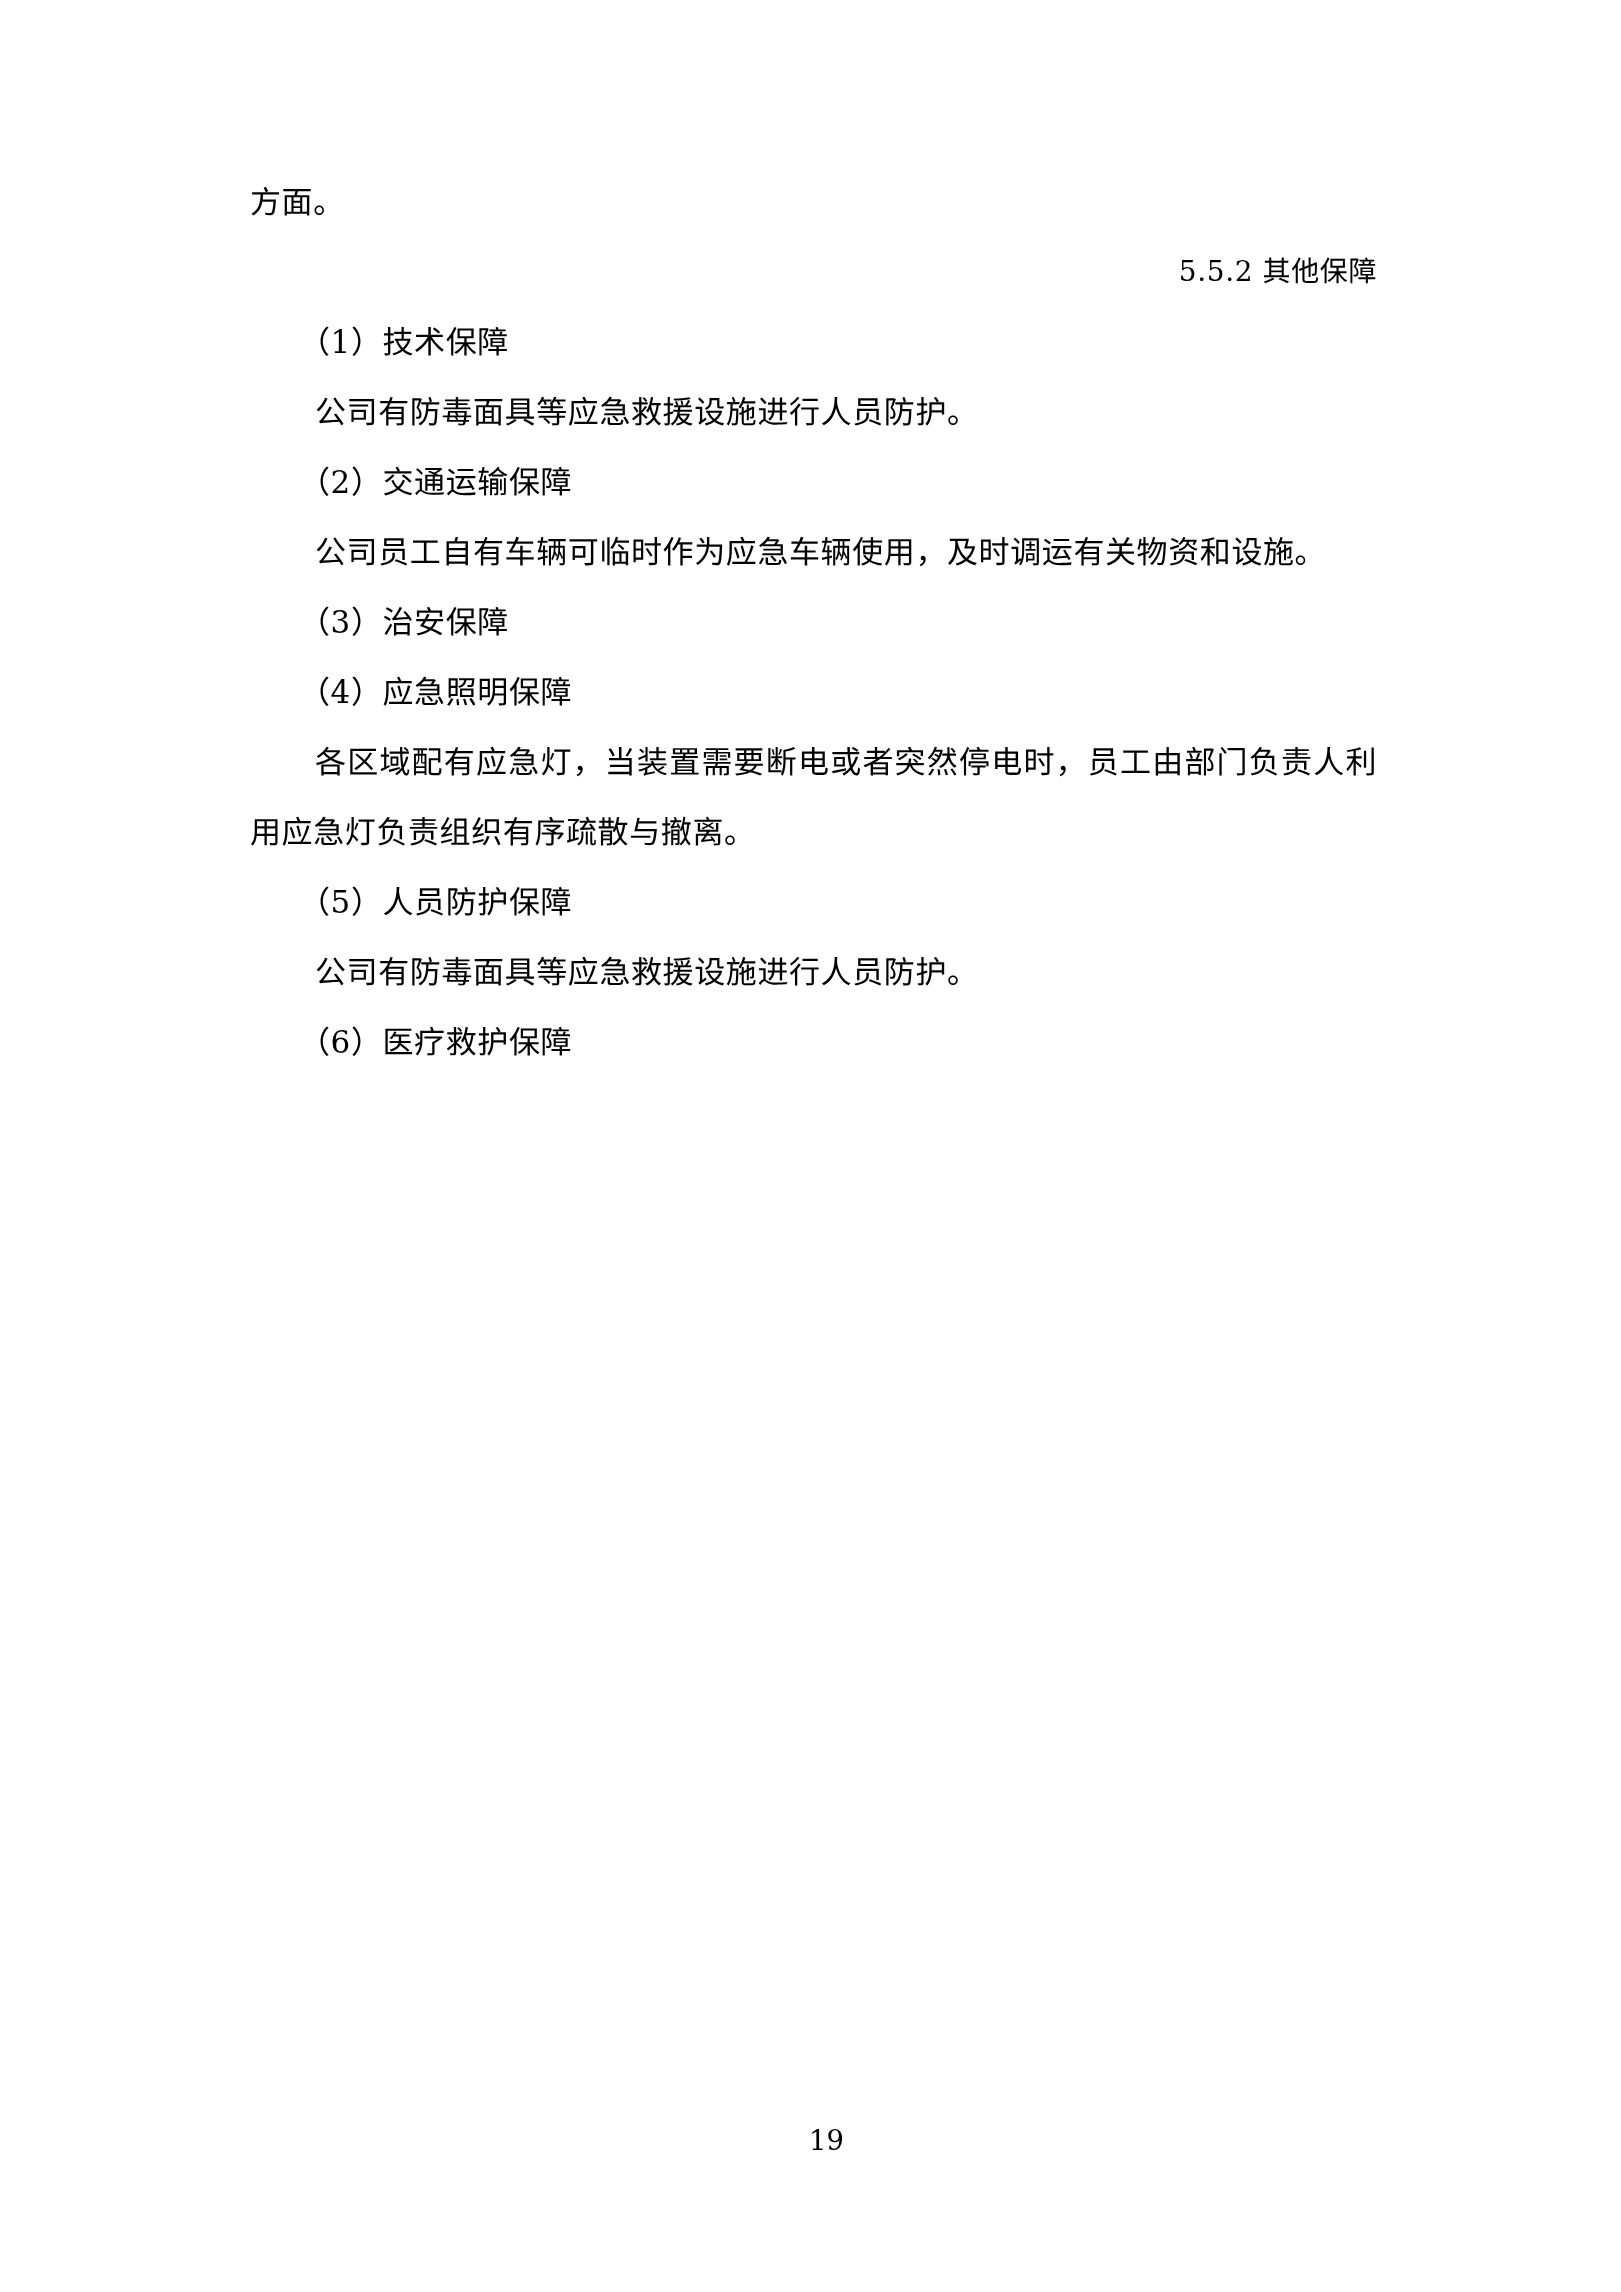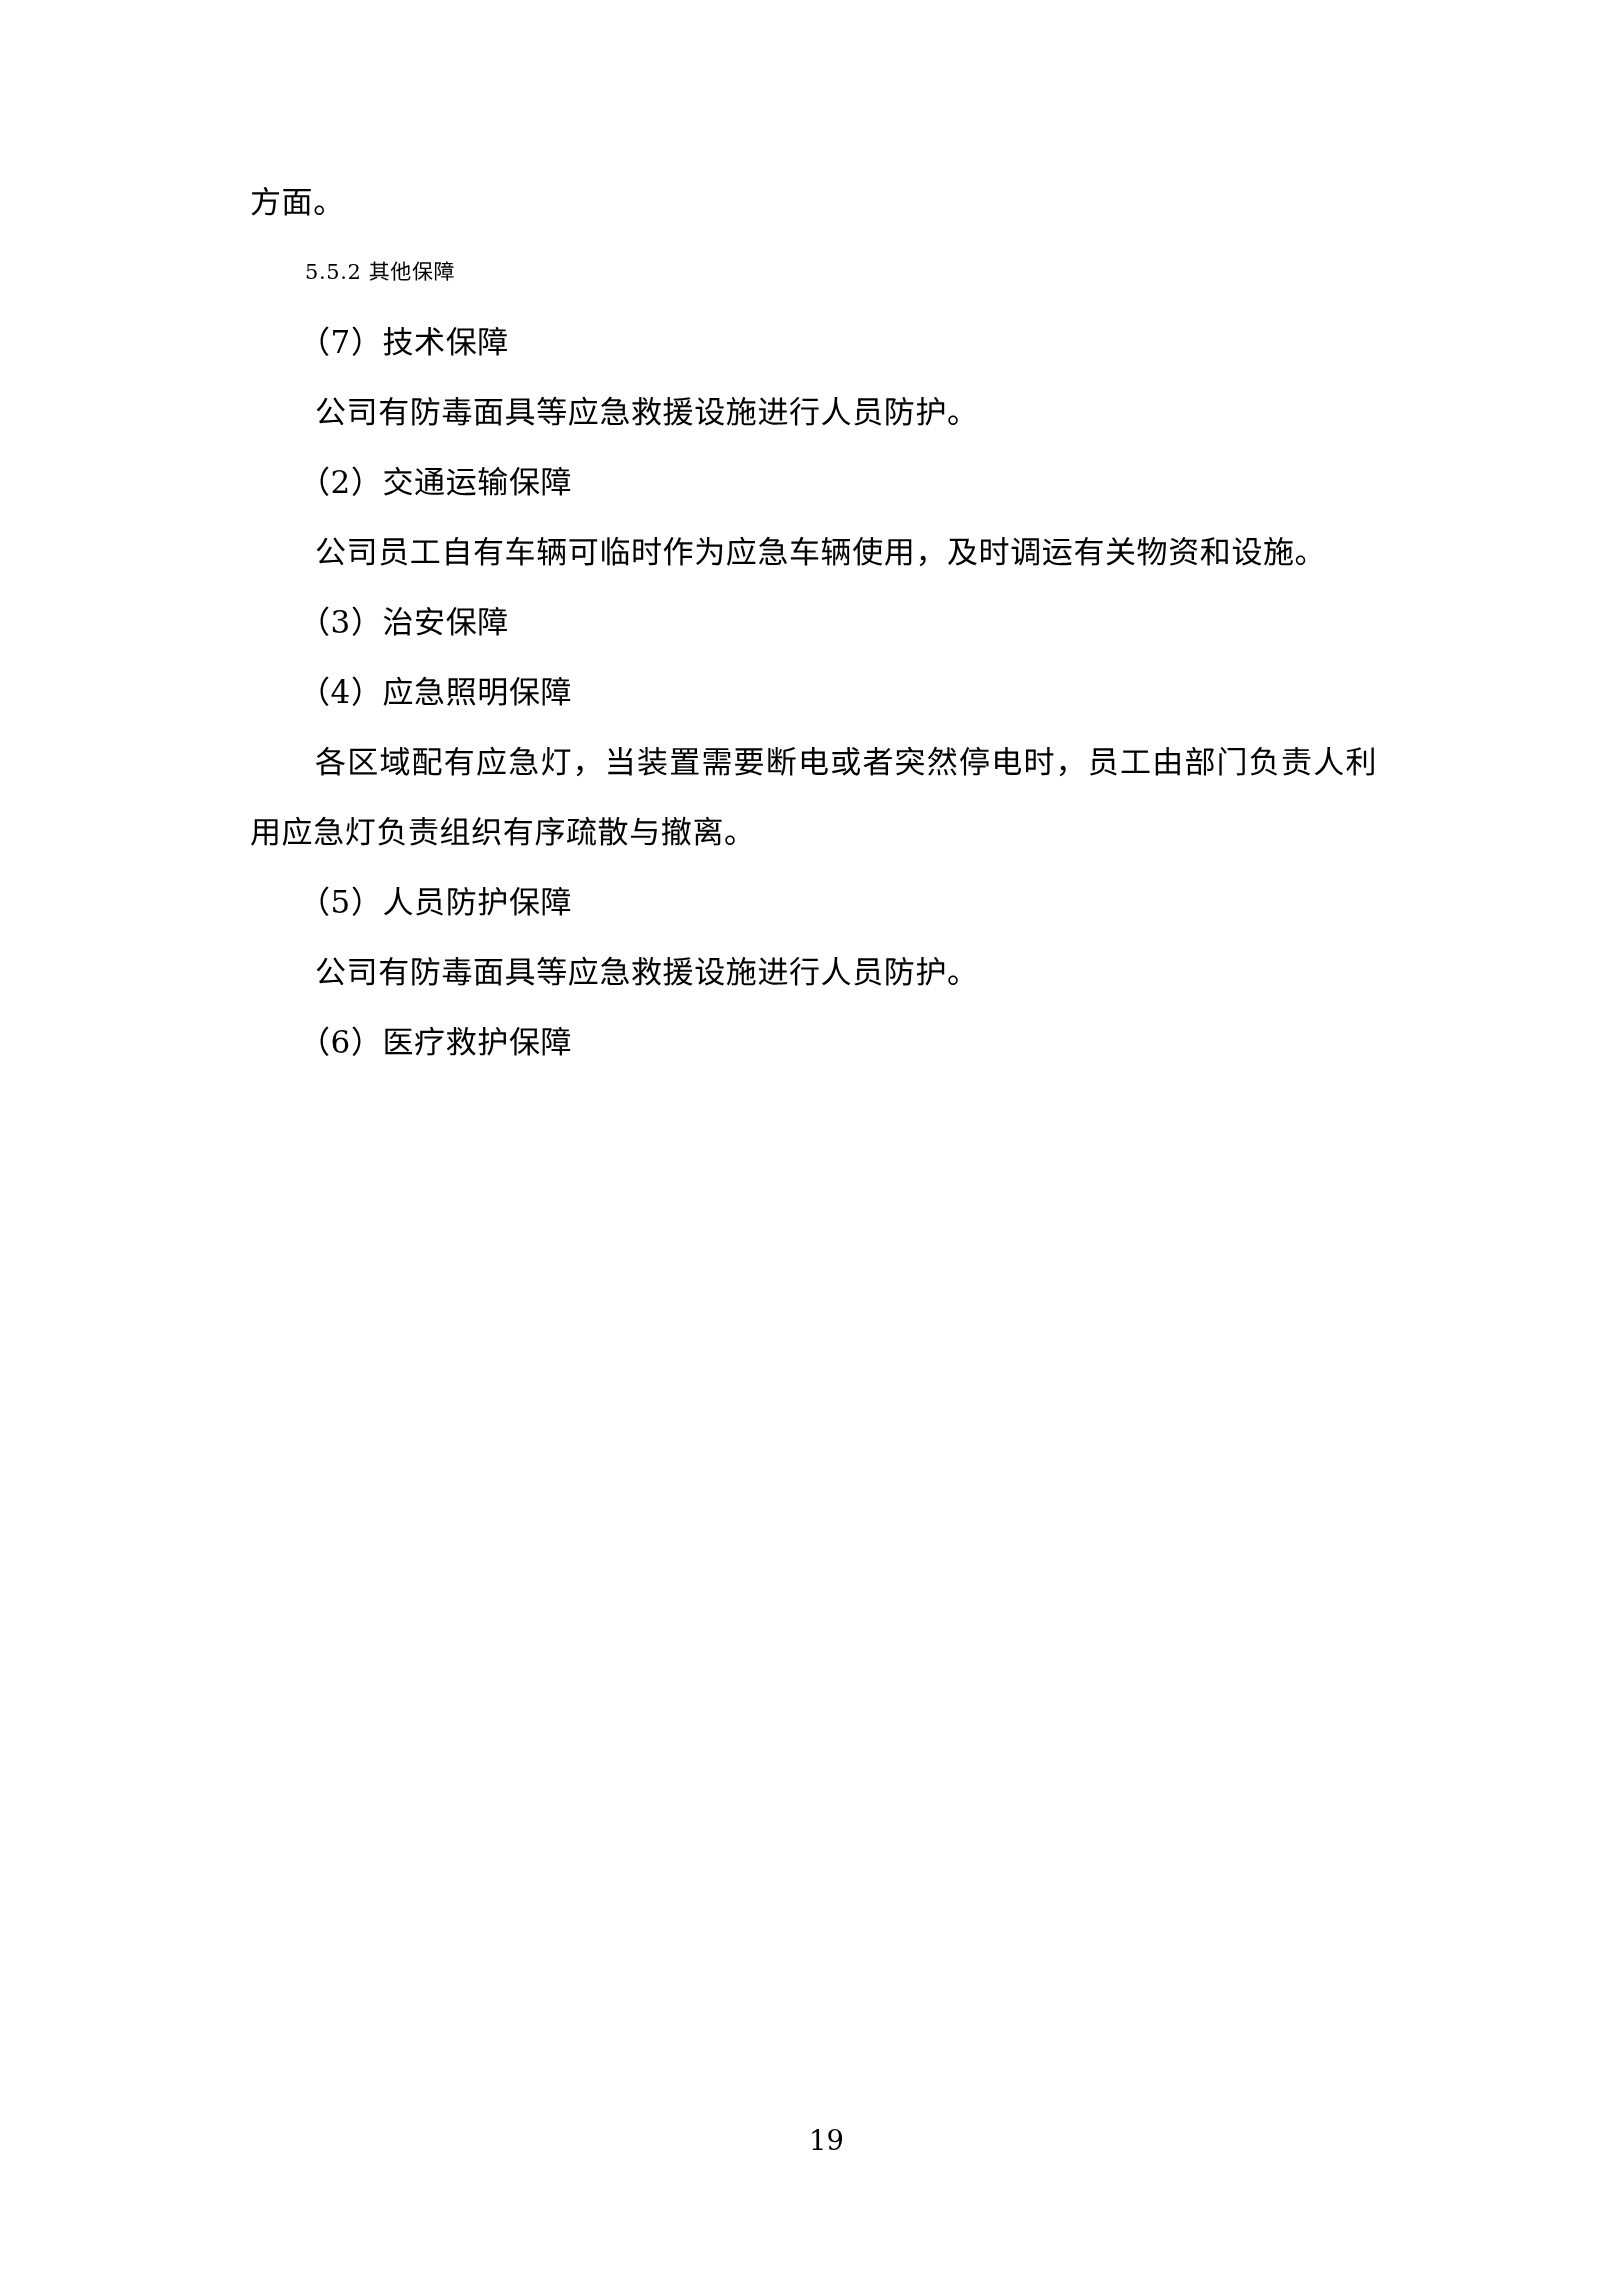--- a/index.html
+++ b/index.html
@@ -44,25 +44,26 @@
   }
   
   .indent2 {
     text-indent: 65px;
   }
   
   .indent15 {
     text-indent: 49px;
   }
   .heading {
-    font-size: 21px;
+    font-size: 28px;
     line-height: 70px;
     letter-spacing: 0.6px;
     margin: 0;
     text-indent: 55px;
+    text-align: right;
   }
   .page-number {
     position: absolute;
     left: 16px;
     top: 2125px;
     width: 1621px;
     text-align: center;
     font-size: 27.4px;
     font-family: "DejaVu Serif", "Liberation Serif", serif;
     color: #000000;
@@ -71,21 +72,21 @@
 </head>
 <body>
 
 <div class="page">
   <div class="content">
 
     <p class="para noindent">方面。</p>
 
     <p class="heading">5.5.2  其他保障</p>
 
-    <p class="para indent15">（7）技术保障</p>
+    <p class="para indent15">（1）技术保障</p>
 
     <p class="para indent2">公司有防毒面具等应急救援设施进行人员防护。</p>
 
     <p class="para indent15">（2）交通运输保障</p>
 
     <p class="para indent2">公司员工自有车辆可临时作为应急车辆使用，及时调运有关物资和设施。</p>
 
     <p class="para indent15">（3）治安保障</p>
 
 

